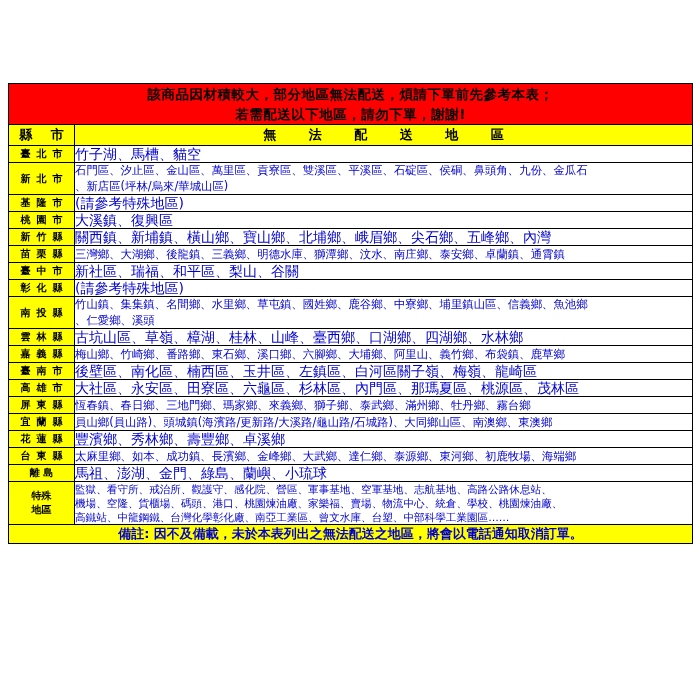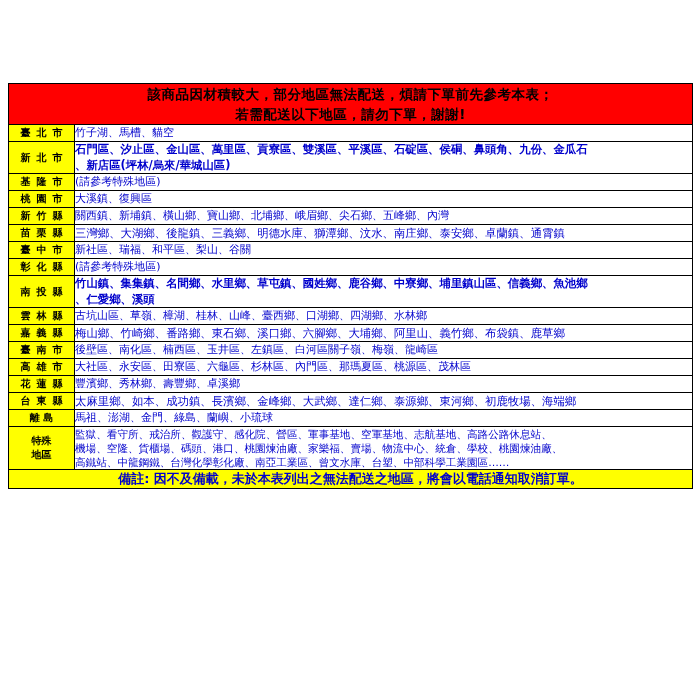--- a/index.html
+++ b/index.html
@@ -80,34 +80,33 @@
     color: #000000;
     width: 66px;
     padding: 1px 0;
   }
   .county.sp {
     letter-spacing: 6px;
     text-indent: 6px;
   }
   .areas {
     background: #ffffff;
-    font-size: 11px;
+    font-size: 14px;
     color: #0000cc;
     padding: 2px 3px 3px 4px;
     line-height: 16px;
     white-space: nowrap;
     overflow: hidden;
   }
   .areas .ln {
     display: block;
     white-space: nowrap;
   }
   .areas.two-line {
     line-height: 15.5px;
-    font-weight: bold;
   }
   .areas.small {
     font-size: 11.4px;
   }
   .areas.tiny {
     font-size: 10.6px;
     line-height: 14px;
   }
 
   
@@ -134,20 +133,24 @@
         <col style="width:66px">
         <col style="width:618px">
       </colgroup>
       <tbody>
         <tr>
           <td class="banner-cell" colspan="2">
             <div class="banner-line">該商品因材積較大，部分地區無法配送，煩請下單前先參考本表；</div>
             <div class="banner-line">若需配送以下地區，請勿下單，謝謝!</div>
           </td>
         </tr>
+        <tr>
+          <td class="hdr hdr-county">縣 市</td>
+          <td class="hdr hdr-area">無 法 配 送 地 區</td>
+        </tr>
 
         <tr>
           <td class="county sp">臺北市</td>
           <td class="areas">
             <span class="ln">竹子湖、馬槽、貓空</span>
           </td>
         </tr>
 
         <tr>
           <td class="county sp">新北市</td>
@@ -228,21 +231,33 @@
           </td>
         </tr>
 
         <tr>
           <td class="county sp">高雄市</td>
           <td class="areas">
             <span class="ln">大社區、永安區、田寮區、六龜區、杉林區、內門區、那瑪夏區、桃源區、茂林區</span>
           </td>
         </tr>
 
-
+        <tr>
+          <td class="county sp">屏東縣</td>
+          <td class="areas small">
+            <span class="ln">恆春鎮、春日鄉、三地門鄉、瑪家鄉、來義鄉、獅子鄉、泰武鄉、滿州鄉、牡丹鄉、霧台鄉</span>
+          </td>
+        </tr>
+
+        <tr>
+          <td class="county sp">宜蘭縣</td>
+          <td class="areas small">
+            <span class="ln">員山鄉(員山路)、頭城鎮(海濱路/更新路/大溪路/龜山路/石城路)、大同鄉山區、南澳鄉、東澳鄉</span>
+          </td>
+        </tr>
 
         <tr>
           <td class="county sp">花蓮縣</td>
           <td class="areas">
             <span class="ln">豐濱鄉、秀林鄉、壽豐鄉、卓溪鄉</span>
           </td>
         </tr>
 
         <tr>
           <td class="county sp">台東縣</td>

